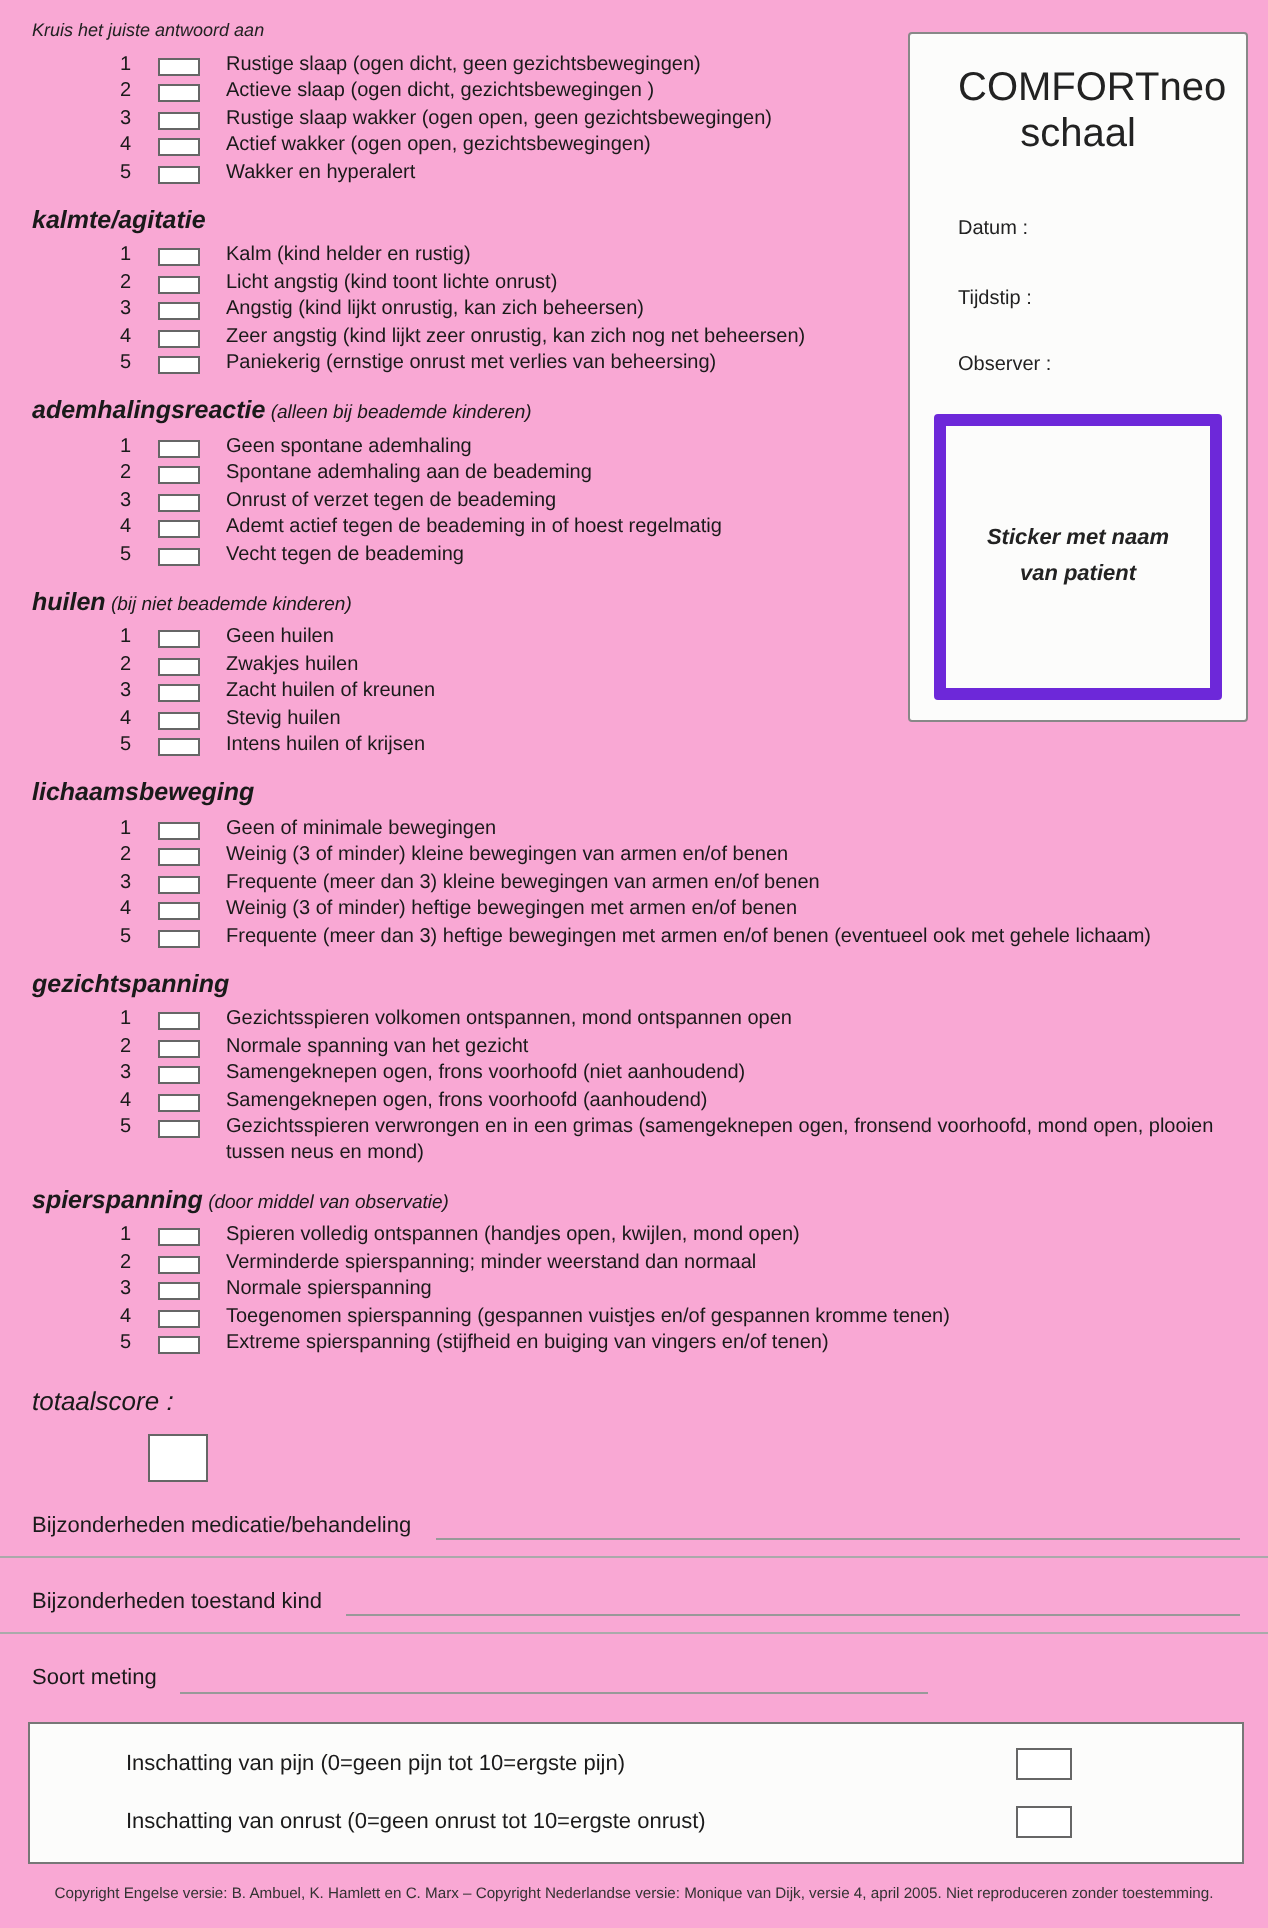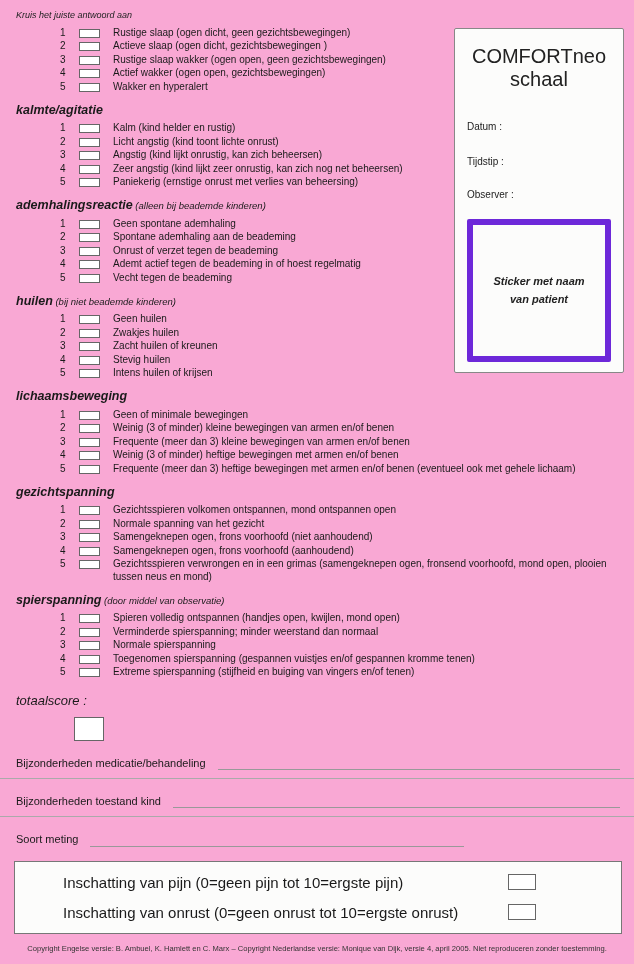--- a/index.html
+++ b/index.html
@@ -11,22 +11,22 @@
     color: #1a1a1a;
   }
   .page {
     position: relative; width: 634px; height: 964px;
     background: #f9a8d4; overflow: hidden;
   }
   .instruction { margin: 10px 0 6px 16px; font-style: italic; font-size: 9px; color: #222; }
 
   
   .header-box {
-    position: absolute; top: 28px; right: 10px; width: 170px; height: 345px;
-    border: 1px solid #888; border-radius: 2px; background: #fcfcfb; padding: 8px 12px;
+    position: absolute; top: 16px; right: 10px; width: 170px; height: 345px;
+    border: 1px solid #888; border-radius: 2px; background: #fcfcfb; padding: 8px 24px;
   }
   .header-title { text-align: center; font-size: 20px; line-height: 1.15; margin-top: 8px; color: #222; }
   .hfield { font-size: 10px; color: #222; margin-top: 24px; }
   .hfield.first { margin-top: 30px; }
   .hfield.last { margin-top: 22px; }
   .sticker-box {
     position: absolute; left: 12px; right: 12px; top: 190px; bottom: 10px;
     border: 6px solid #6d28d9; border-radius: 2px;
     display: flex; align-items: center; justify-content: center; text-align: center;
     font-weight: bold; font-style: italic; font-size: 11px; line-height: 1.6; color: #222;
@@ -49,21 +49,21 @@
 
   
   .note-row { display: flex; align-items: flex-end; margin: 16px 14px 0 16px; font-size: 11px; }
   .note-label { flex: none; line-height: 1.2; }
   .note-line { flex: 1; border-bottom: 1px solid #999; margin-left: 12px; height: 13px; }
   .note-row.soort { margin-right: 170px; }
   .separator { border-top: 1px solid #aaa; margin-top: 8px; }
 
   
   .assessment-box { margin: 14px 12px 0 14px; border: 1px solid #777; padding: 12px 0 12px 48px; background: #fcfcfb; }
-  .assessment-row { display: flex; align-items: flex-start; font-size: 15px; }
+  .assessment-row { display: flex; align-items: center; font-size: 11px; }
   .assessment-row + .assessment-row { margin-top: 13px; }
   .assessment-label { flex: 1; }
   .assessment-input { width: 28px; height: 16px; border: 1px solid #666; background: #fff; margin-right: 85px; flex: none; }
 
   .copyright { margin-top: 10px; text-align: center; font-size: 7.6px; color: #333; }
 </style>
 </head>
 <body>
 
 <div class="page">

